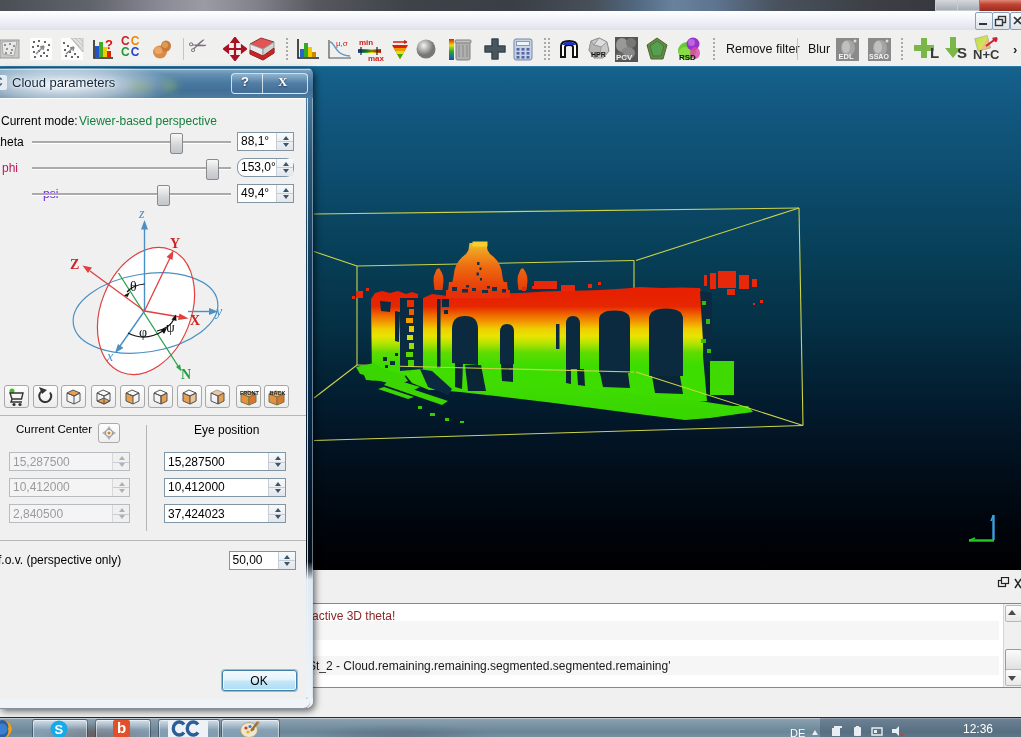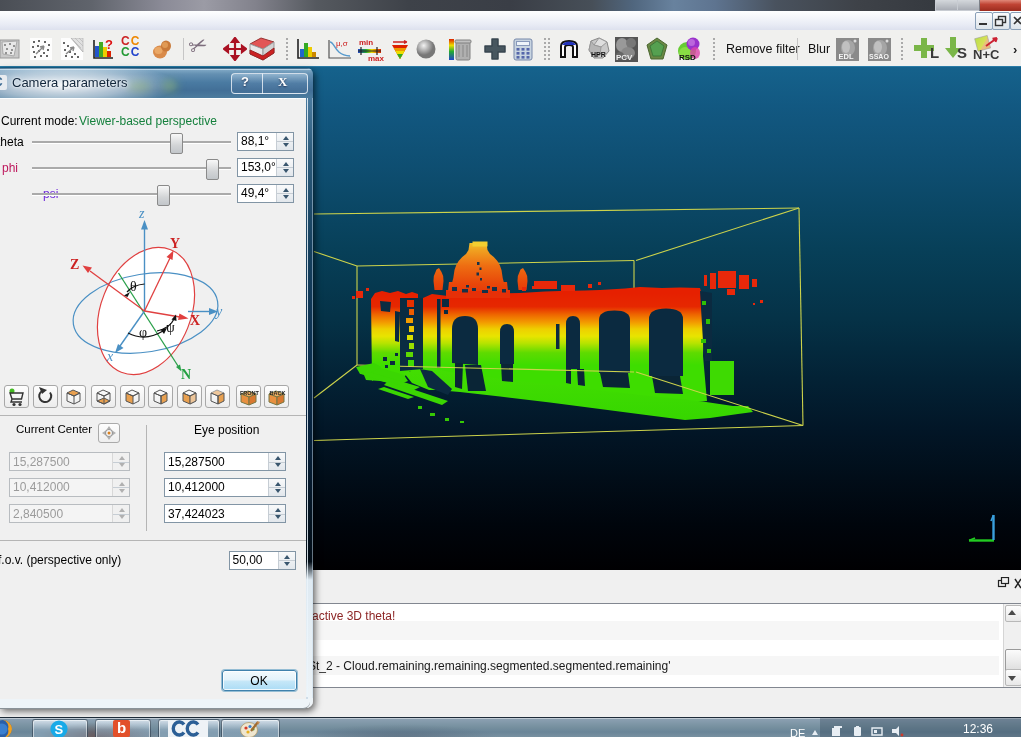--- a/index.html
+++ b/index.html
@@ -555,21 +555,21 @@
   <div class="abs" style="left:0;top:0;width:313px;height:640px;border-radius:0 6px 7px 0;box-shadow:2px 3px 7px rgba(0,0,0,0.6);"></div>
 
   <div class="abs" style="left:0;top:0;width:313px;height:30px;border-radius:0 6px 0 0;overflow:hidden;
     background:linear-gradient(#8ab2cc 0%,#6490b2 20%,#4a7ba2 48%,#426f97 75%,#4c7c9e 100%);">
     <div class="abs" style="left:0;top:0;width:313px;height:1px;background:#466e8e;"></div>
       <div class="abs" style="left:0;top:1px;width:313px;height:1px;background:#b8d4e6;"></div>
     <div class="abs" style="left:-55px;top:-6px;width:235px;height:42px;background:radial-gradient(ellipse at 50% 55%,rgba(255,255,255,0.95),rgba(255,255,255,0.5) 40%,rgba(255,255,255,0) 70%);"></div>
     <div class="abs" style="left:128px;top:14px;width:24px;height:9px;border-radius:50%;background:rgba(145,180,90,0.4);filter:blur(4px);"></div>
     <div class="abs" style="left:162px;top:12px;width:16px;height:12px;border-radius:50%;background:rgba(145,185,95,0.45);filter:blur(4px);"></div>
     <div class="abs" style="left:-9px;top:7px;width:13px;height:15px;background:#e8ecf0;border-radius:2px;color:#3a6a92;font-size:12px;font-weight:bold;padding-left:3px;">C</div>
-    <div class="abs" style="left:12px;top:7px;font-size:13px;color:#10253a;text-shadow:0 0 6px #fff,0 0 2px #fff;">Camera parameters</div>
+    <div class="abs" style="left:12px;top:7px;font-size:13px;color:#10253a;text-shadow:0 0 6px #fff,0 0 2px #fff;">Cloud parameters</div>
 
     <div class="abs" style="left:231px;top:5px;width:31px;height:19px;border:1px solid rgba(250,252,255,0.75);border-right:none;border-radius:4px 0 0 4px;background:linear-gradient(rgba(190,215,235,0.5),rgba(90,130,170,0.45) 50%,rgba(70,110,150,0.5));"></div>
     <div class="abs" style="left:262px;top:5px;width:44px;height:19px;border:1px solid rgba(250,252,255,0.75);border-radius:0 4px 4px 0;background:linear-gradient(rgba(190,215,235,0.5),rgba(90,130,170,0.45) 50%,rgba(70,110,150,0.5));"></div>
     <div class="abs" style="left:241px;top:6px;font-size:13px;font-weight:bold;color:#fff;text-shadow:0 1px 2px rgba(0,0,30,0.6);">?</div>
     <div class="abs" style="left:278px;top:6px;font-size:13px;font-weight:bold;color:#fff;text-shadow:0 1px 2px rgba(0,0,30,0.6);font-family:'Liberation Serif',serif;">X</div>
   </div>
 
   <div class="abs" style="left:306px;top:30px;width:7px;height:610px;border-radius:0 0 7px 0;
     background:linear-gradient(180deg,#4a7a9e 0%,#2a5878 10%,#16405e 25%,#0c3050 41%,#07203a 56%,#041422 68%,#030e18 76%,#dfeaf2 79%,#eef4f8 100%);"></div>
   <div class="abs" style="left:306.5px;top:30px;width:1.2px;height:608px;background:rgba(235,245,252,0.85);"></div>
@@ -590,21 +590,21 @@
     <div class="abs slh" style="left:170px;top:33.5px;"></div>
     <div class="abs slh" style="left:206px;top:59.5px;"></div>
     <div class="abs slh" style="left:157px;top:85.5px;"></div>
 
     <div class="abs spin" style="left:237px;top:32.5px;width:55px;text-align:center;">
         <span class="sv">88,1°</span>
         <span class="sbt"></span>
         <i class="up"></i>
         <i class="dn"></i>
       </div>
-    <div class="abs spin" style="left:237px;top:58.5px;width:55px;">
+    <div class="abs spin" style="left:237px;top:58.5px;width:55px;border-radius:8px;">
         <span class="sv">153,0°</span>
         <span class="sbt"></span>
         <i class="up"></i>
         <i class="dn"></i>
       </div>
     <div class="abs spin" style="left:237px;top:84.5px;width:55px;">
         <span class="sv">49,4°</span>
         <span class="sbt"></span>
         <i class="up"></i>
         <i class="dn"></i>

